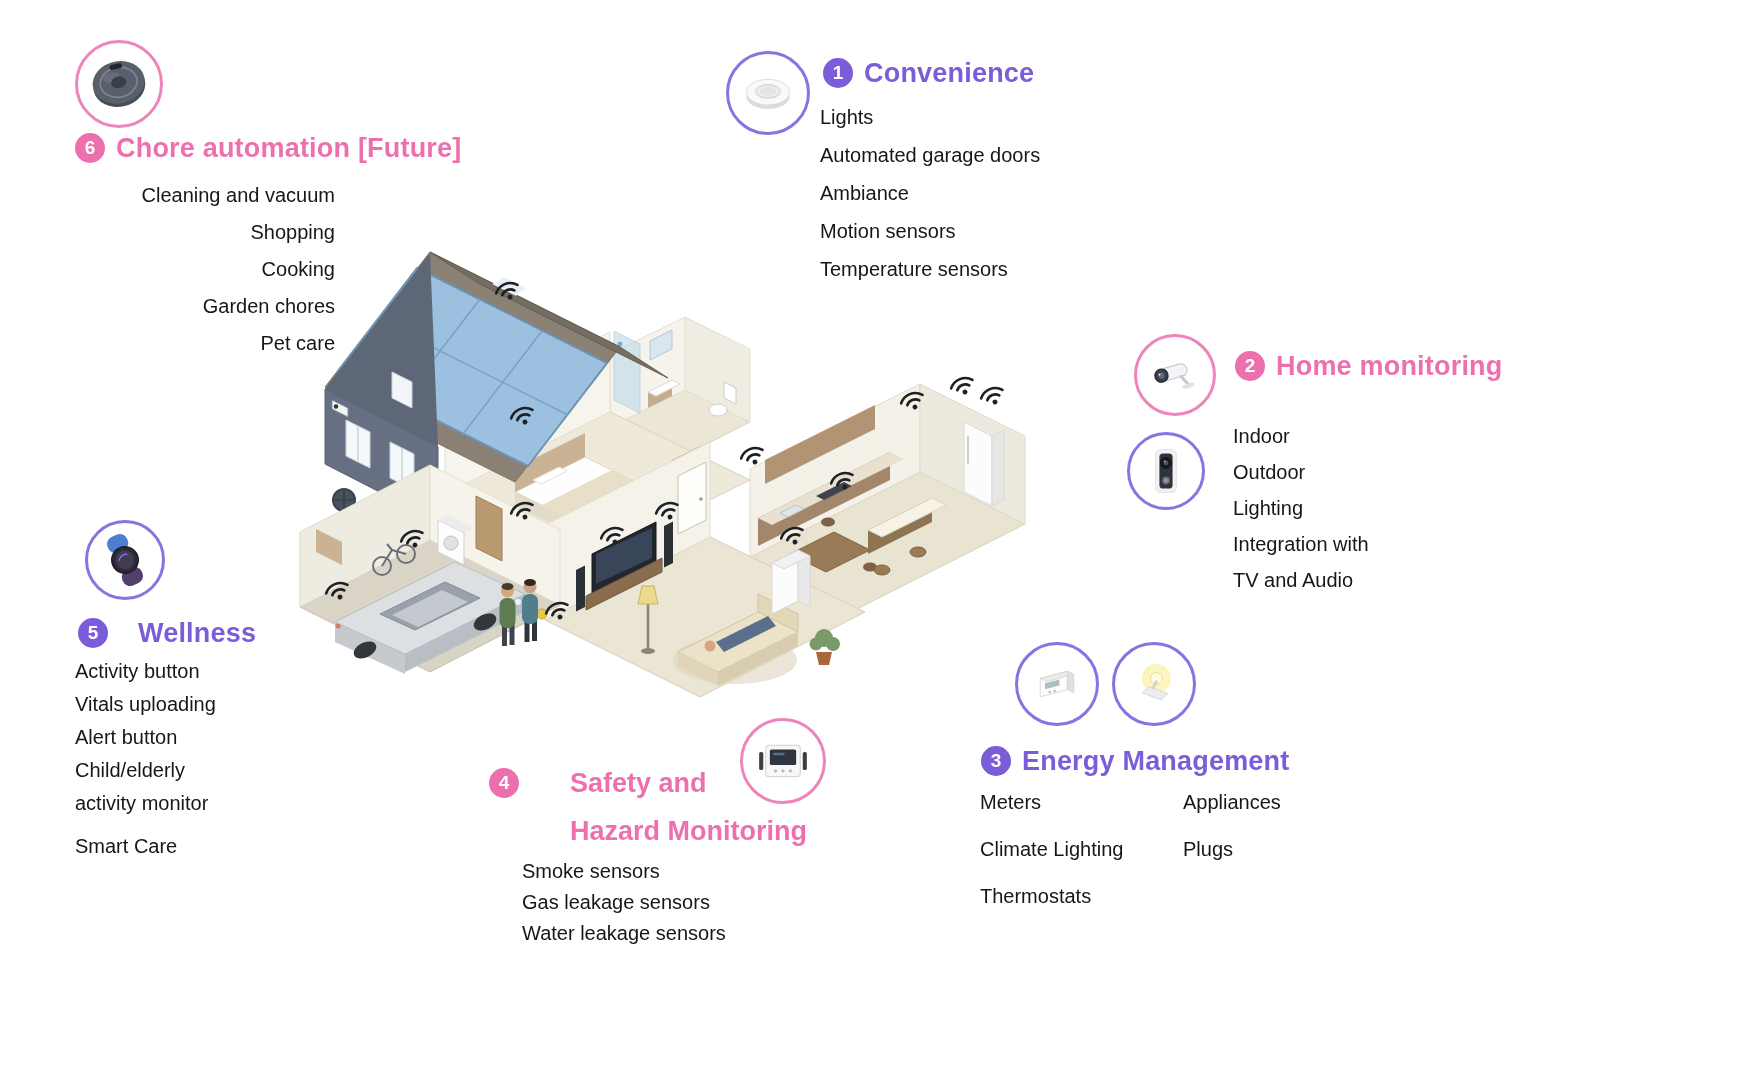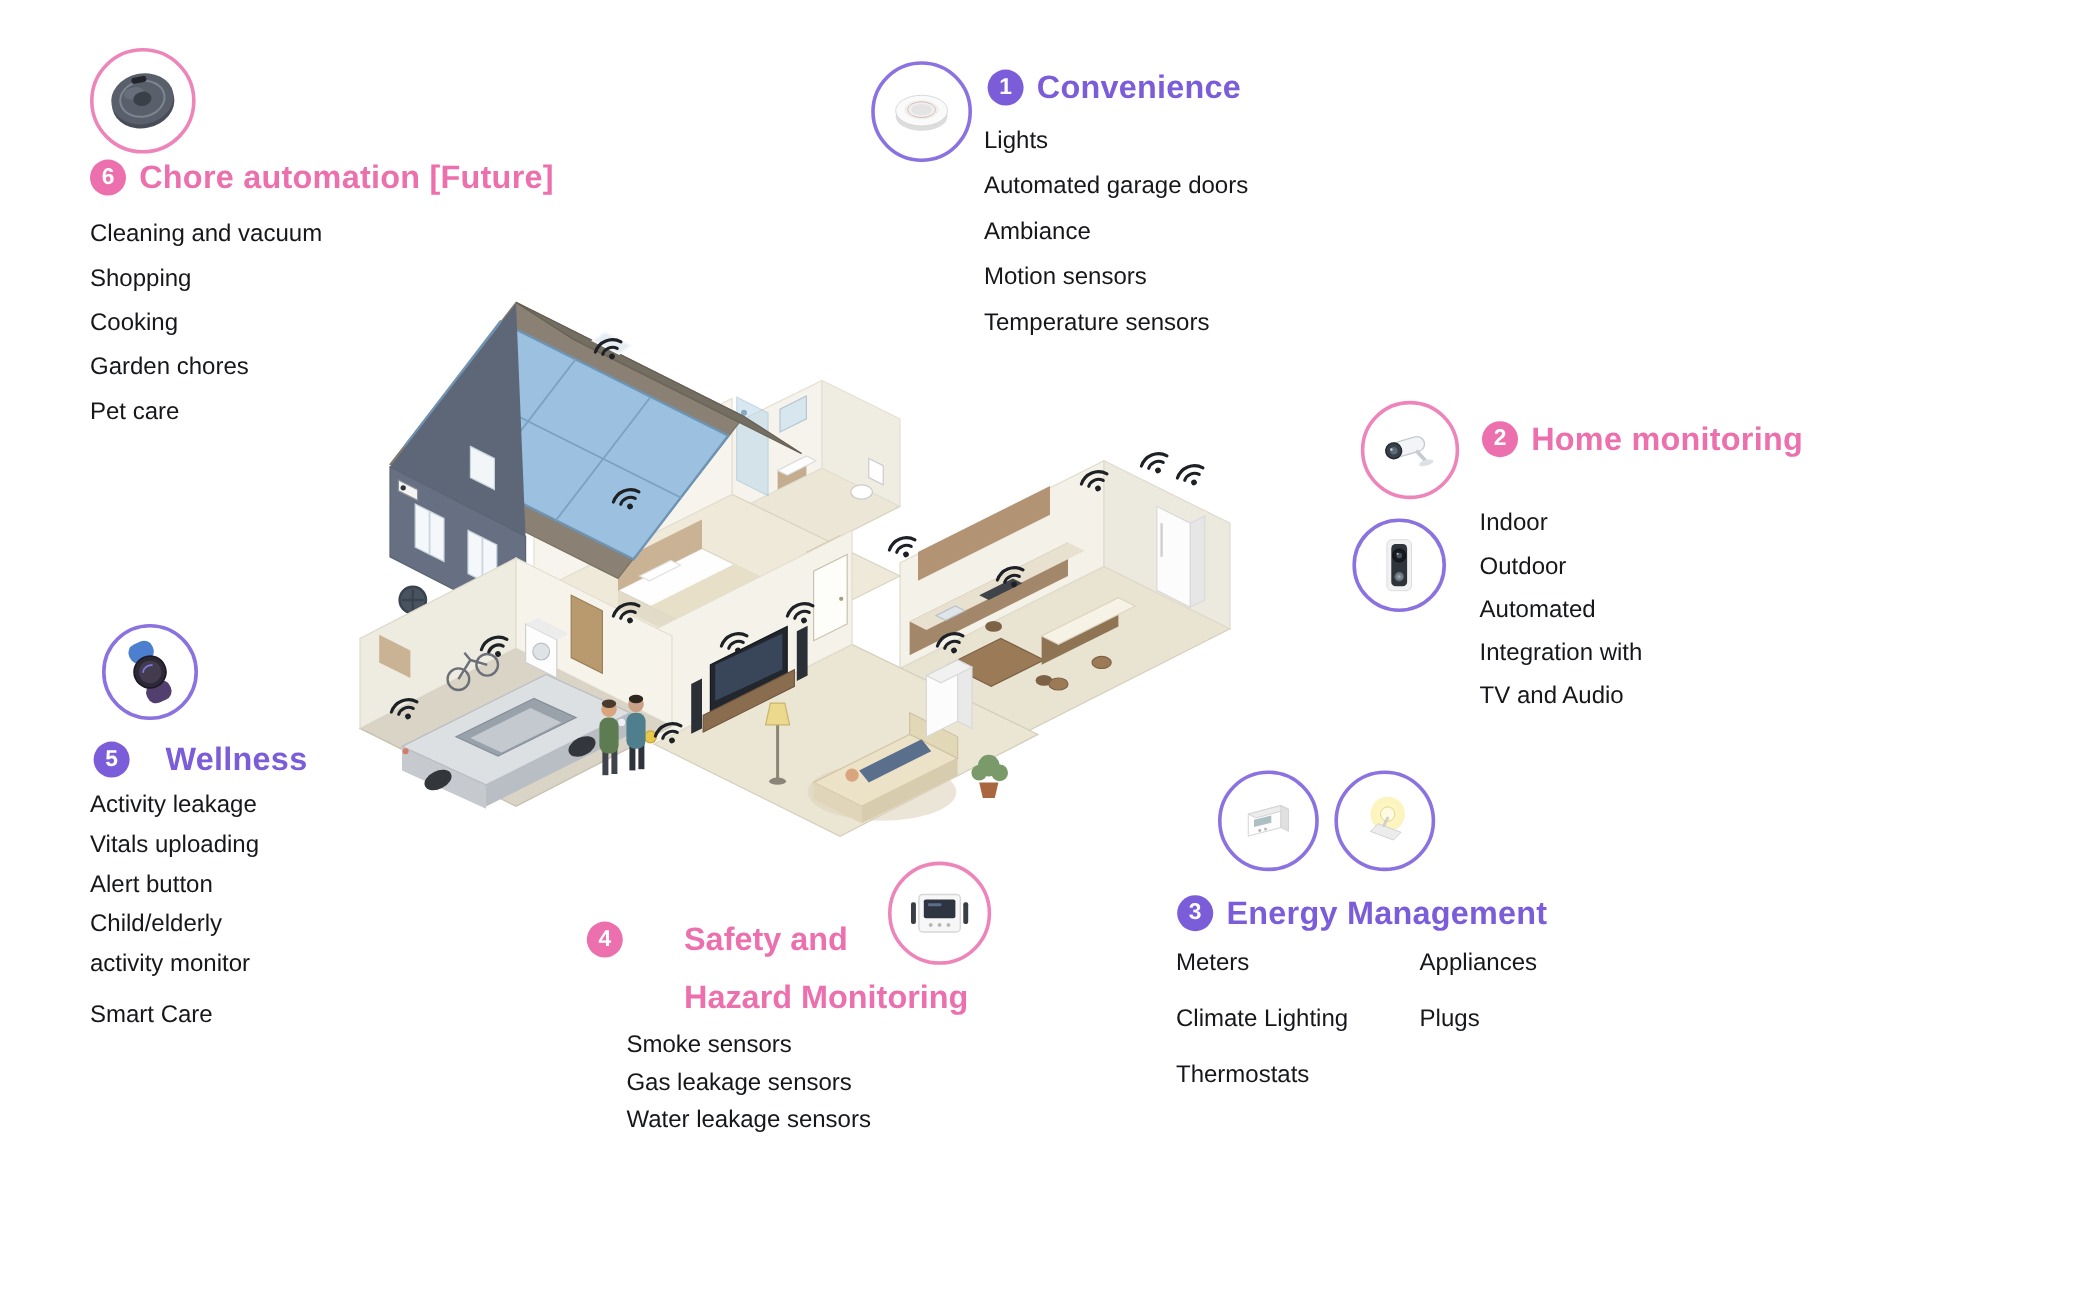--- a/index.html
+++ b/index.html
@@ -19,21 +19,21 @@
   .badge{
     width:30px;height:30px;border-radius:50%;color:#fff;font-weight:700;font-size:19px;
     display:flex;align-items:center;justify-content:center;flex:0 0 30px;
   }
   .badge-pink{background:#ed70ae;}
   .badge-purple{background:#7b5cd9;}
   .title{font-size:27px;font-weight:700;letter-spacing:.2px;line-height:30px;text-align:right;}
   .title-pink{color:#ed70ae;}
   .title-purple{color:#7b5cd9;}
   .list{position:absolute;font-size:20px;color:#15171a;}
-  #chore-list{width:260px;}   #chore-list .item{line-height:37px;}
+  #chore-list{width:260px;}   #chore-list .item{line-height:37px;text-align:right;}
   #conv-list{width:270px;}    #conv-list .item{line-height:38px;}
   #mon-list{width:165px;}     #mon-list .item{line-height:36px;}
   .energy-col{width:195px;}   .energy-col .item{line-height:47px;}
   #safety-list{width:280px;}  #safety-list .item{line-height:31px;}
   #well-list{width:158px;}    #well-list .item{line-height:33px;}
   #well-list .gap{margin-top:10px;}
   .safety-title{position:absolute;font-size:27px;font-weight:700;color:#ed70ae;line-height:48px;margin-left:48px;}
   .abs{position:absolute;}
   .house-wrap{position:absolute;left:280px;top:222px;width:760px;height:570px;}
 </style>
@@ -288,21 +288,21 @@
       <circle cx="45" cy="58" r="2" fill="#9aa3ae"></circle>
     </svg>
   </div>
   <div class="hdr" style="left:107px;top:18px;">
     <span class="badge badge-pink">2</span>
     <span class="title title-pink">Home monitoring</span>
   </div>
   <div class="list" id="mon-list" style="left:105px;top:85px;">
     <div class="item">Indoor</div>
     <div class="item">Outdoor</div>
-    <div class="item">Automated</div>
+    <div class="item">Lighting</div>
     <div class="item">Integration with TV and Audio</div>
   </div>
 </div>
 
 <div class="section" id="sec-energy" style="left:980px;top:640px;width:460px;height:300px;">
   <div class="icon-circle ring-purple" style="left:35px;top:2px;width:84px;height:84px;">
     <svg viewBox="0 0 90 90" width="72" height="72">
       <polygon points="24,38 58,29 58,52 24,61" fill="#fdfdfd" stroke="#d2d2d2"></polygon>
       <polygon points="24,38 58,29 66,33 32,42" fill="#ececec" stroke="#d2d2d2"></polygon>
       <polygon points="58,29 66,33 66,56 58,52" fill="#e0e0e0" stroke="#d2d2d2"></polygon>
@@ -368,19 +368,19 @@
         <rect x="31" y="58" width="28" height="22" rx="10" fill="#533f6e"></rect>
         <circle cx="45" cy="45" r="17.5" fill="#2e2937" stroke="#1f1b26" stroke-width="2"></circle>
         <circle cx="45" cy="45" r="12.5" fill="#423c4e"></circle>
         <path d="M38 42 A9 9 0 0 1 50 39" stroke="#7f78e8" stroke-width="2" fill="none" stroke-linecap="round"></path>
       </g>
     </svg>
   </div>
   <div class="badge badge-purple abs" style="left:3px;top:100px;">5</div>
   <div class="title title-purple abs" style="left:63px;top:100px;">Wellness</div>
   <div class="list" id="well-list" style="left:0;top:137px;">
-    <div class="item">Activity leakage</div>
+    <div class="item">Activity button</div>
     <div class="item">Vitals uploading</div>
     <div class="item">Alert button</div>
     <div class="item">Child/elderly activity monitor</div>
     <div class="item gap">Smart Care</div>
   </div>
 </div>
 
 </body></html>

